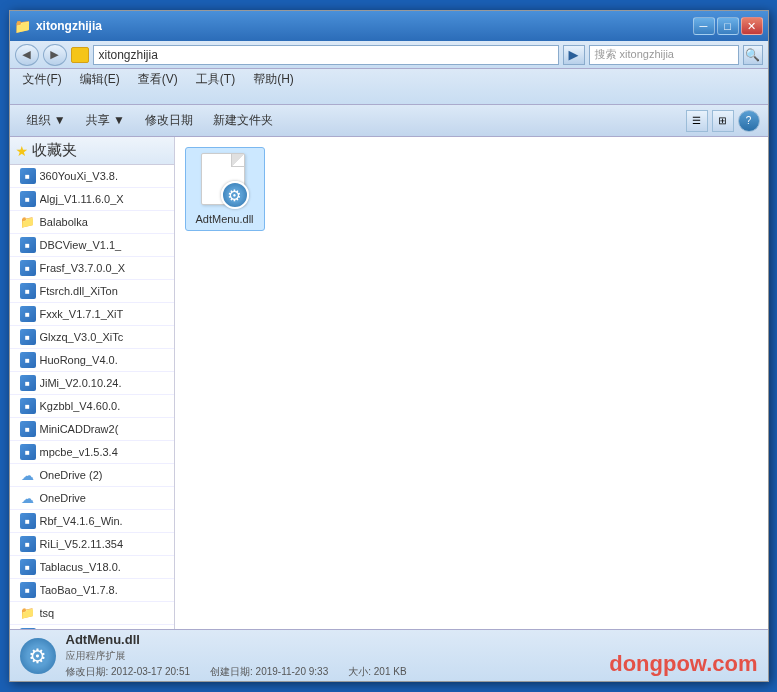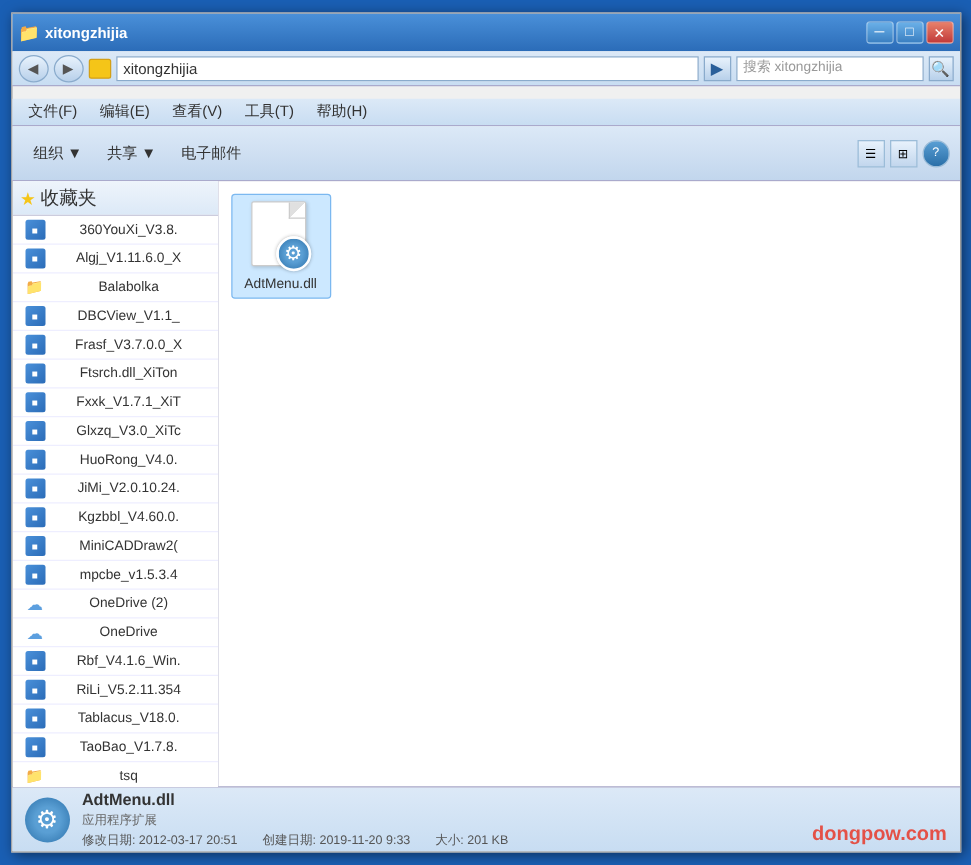--- a/index.html
+++ b/index.html
@@ -118,54 +118,52 @@
     }
     .search-box {
       width: 150px;
       height: 20px;
       border: 1px solid #8aabcc;
       background: white;
       padding: 0 5px;
       font-size: 11px;
       color: #999;
       display: flex;
-      align-items: flex-start;
+      align-items: center;
       justify-content: space-between;
     }
     .search-icon-btn {
       width: 20px;
       height: 20px;
       border: 1px solid #8aabcc;
       background: linear-gradient(to bottom, #e8f2fc, #b8d0ea);
       cursor: pointer;
       display: flex;
       align-items: center;
       justify-content: center;
     }
     
     .menubar {
-      height: 22px;
+      height: 36px;
       background: linear-gradient(to bottom, #dce9f7, #c8ddf2);
       display: flex;
-      align-items: center;
       padding: 0 5px;
       gap: 2px;
       border-bottom: 1px solid #aac;
       flex-shrink: 0;
-      margin-top: 10px;
     }
     .menu-item {
       padding: 2px 8px;
       cursor: pointer;
       font-size: 12px;
       color: #333;
     }
     
     .toolbar {
-      height: 44px;
+      height: 32px;
       background: linear-gradient(to bottom, #dce9f7, #c2d6ed);
       display: flex;
       align-items: center;
       padding: 14px 8px;
       gap: 2px;
       border-bottom: 1px solid #aac;
       flex-shrink: 0;
     }
     .toolbar-btn {
       height: 28px;
@@ -258,21 +256,20 @@
       border-radius: 2px;
       color: white;
       font-size: 8px;
     }
     .item-icon.cloud { color: #5c9fdf; font-size: 13px; }
     .item-label {
       overflow: hidden;
       text-overflow: ellipsis;
       white-space: nowrap;
       flex: 1;
-      text-align: center;
     }
     
     .file-area {
       flex: 1;
       background: white;
       padding: 10px;
       overflow: auto;
     }
     .file-item {
       display: inline-flex;
@@ -379,21 +376,21 @@
     .status-meta {
       display: flex;
       gap: 20px;
       font-size: 10px;
       color: #555;
     }
     .watermark {
       position: absolute;
       right: 10px;
       bottom: 4px;
-      font-size: 16px;
+      font-size: 22px;
       font-weight: bold;
       color: #e8392a;
       opacity: 0.85;
       font-family: Arial, sans-serif;
       margin-top: 17px;
     }
   </style>
 </head>
 <body>
 
@@ -429,21 +426,22 @@
     <div class="menu-item">文件(F)</div>
     <div class="menu-item">编辑(E)</div>
     <div class="menu-item">查看(V)</div>
     <div class="menu-item">工具(T)</div>
     <div class="menu-item">帮助(H)</div>
   </div>
 
   <div class="toolbar">
     <button class="toolbar-btn">组织 ▼</button>
     <button class="toolbar-btn">共享 ▼</button>
-    <button class="toolbar-btn">电子邮件</button>
+    <button class="toolbar-btn">修改日期</button>
+    <button class="toolbar-btn">新建文件夹</button>
     <div class="toolbar-right">
       <div class="view-btn">☰</div>
       <div class="view-btn">⊞</div>
       <div class="view-btn" style="background: linear-gradient(to bottom, #5a9fd4, #2a6fa8); color:white; border-radius:50%;">?</div>
     </div>
   </div>
 
   <div class="content-area">
 
     <div class="sidebar">

